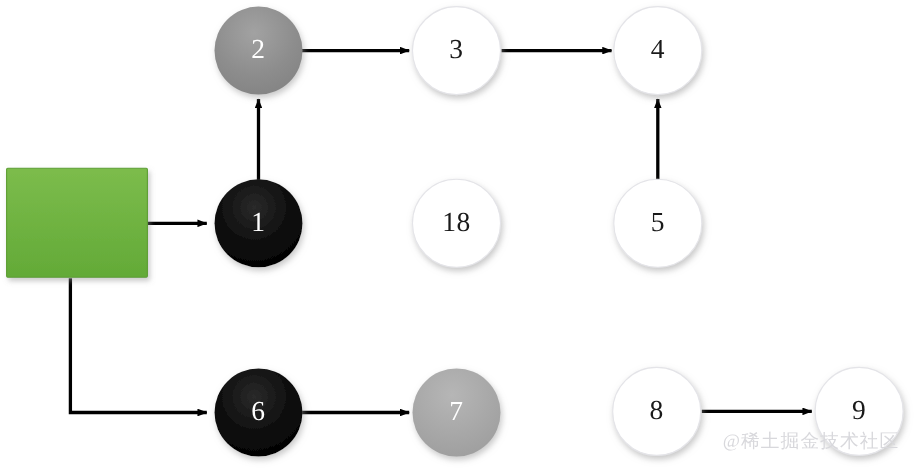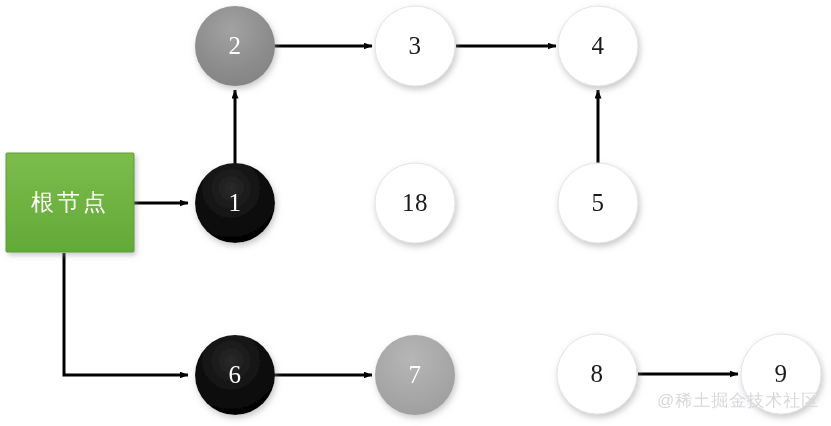--- a/index.html
+++ b/index.html
@@ -39,21 +39,21 @@
     display: flex;
     align-items: center;
     justify-content: center;
     font-family: "DejaVu Sans", sans-serif;
     font-size: 23px;
     color: #ffffff;
     letter-spacing: 3px;
   }
   .watermark {
     position: absolute;
-    font-family: Liberation Sans, sans-serif;
+    font-family: Liberation Serif, serif;
     font-size: 17px;
     color: #d8d8dc;
     letter-spacing: 1px;
     white-space: nowrap;
   }
 </style>
 </head>
 <body>
 
 <div id="canvas">
@@ -117,21 +117,20 @@
       <circle cx="235" cy="203" r="40" fill="url(#gradBlack)" filter="url(#nodeShadow)"></circle>
       <circle cx="415" cy="203" r="40" fill="#ffffff" stroke="#e4e4e8" stroke-width="1" filter="url(#nodeShadow)"></circle>
       <circle cx="598" cy="203" r="40" fill="#ffffff" stroke="#e4e4e8" stroke-width="1" filter="url(#nodeShadow)"></circle>
       <circle cx="235" cy="375" r="40" fill="url(#gradBlack)" filter="url(#nodeShadow)"></circle>
       <circle cx="415" cy="375" r="40" fill="url(#gradGrayLight)" filter="url(#nodeShadow)"></circle>
       <circle cx="597" cy="374" r="40" fill="#ffffff" stroke="#e4e4e8" stroke-width="1" filter="url(#nodeShadow)"></circle>
       <circle cx="781" cy="374" r="40" fill="#ffffff" stroke="#e4e4e8" stroke-width="1" filter="url(#nodeShadow)"></circle>
     </g>
   </svg>
 
-  <div class="root-box-label" style="left:6px; top:153px; width:128px; height:99px;">根节点</div>
 
   <div class="node-label" style="left:195px; top:163px; width:80px; height:80px; color:#ffffff;">1</div>
   <div class="node-label" style="left:195px; top:6px;   width:80px; height:80px; color:#ffffff;">2</div>
   <div class="node-label" style="left:375px; top:6px;   width:80px; height:80px; color:#1a1a1a;">3</div>
   <div class="node-label" style="left:558px; top:6px;   width:80px; height:80px; color:#1a1a1a;">4</div>
   <div class="node-label" style="left:558px; top:163px; width:80px; height:80px; color:#1a1a1a;">5</div>
   <div class="node-label" style="left:195px; top:335px; width:80px; height:80px; color:#ffffff;">6</div>
   <div class="node-label" style="left:375px; top:335px; width:80px; height:80px; color:#ffffff;">7</div>
   <div class="node-label" style="left:557px; top:334px; width:80px; height:80px; color:#1a1a1a;">8</div>
   <div class="node-label" style="left:741px; top:334px; width:80px; height:80px; color:#1a1a1a;">9</div>

